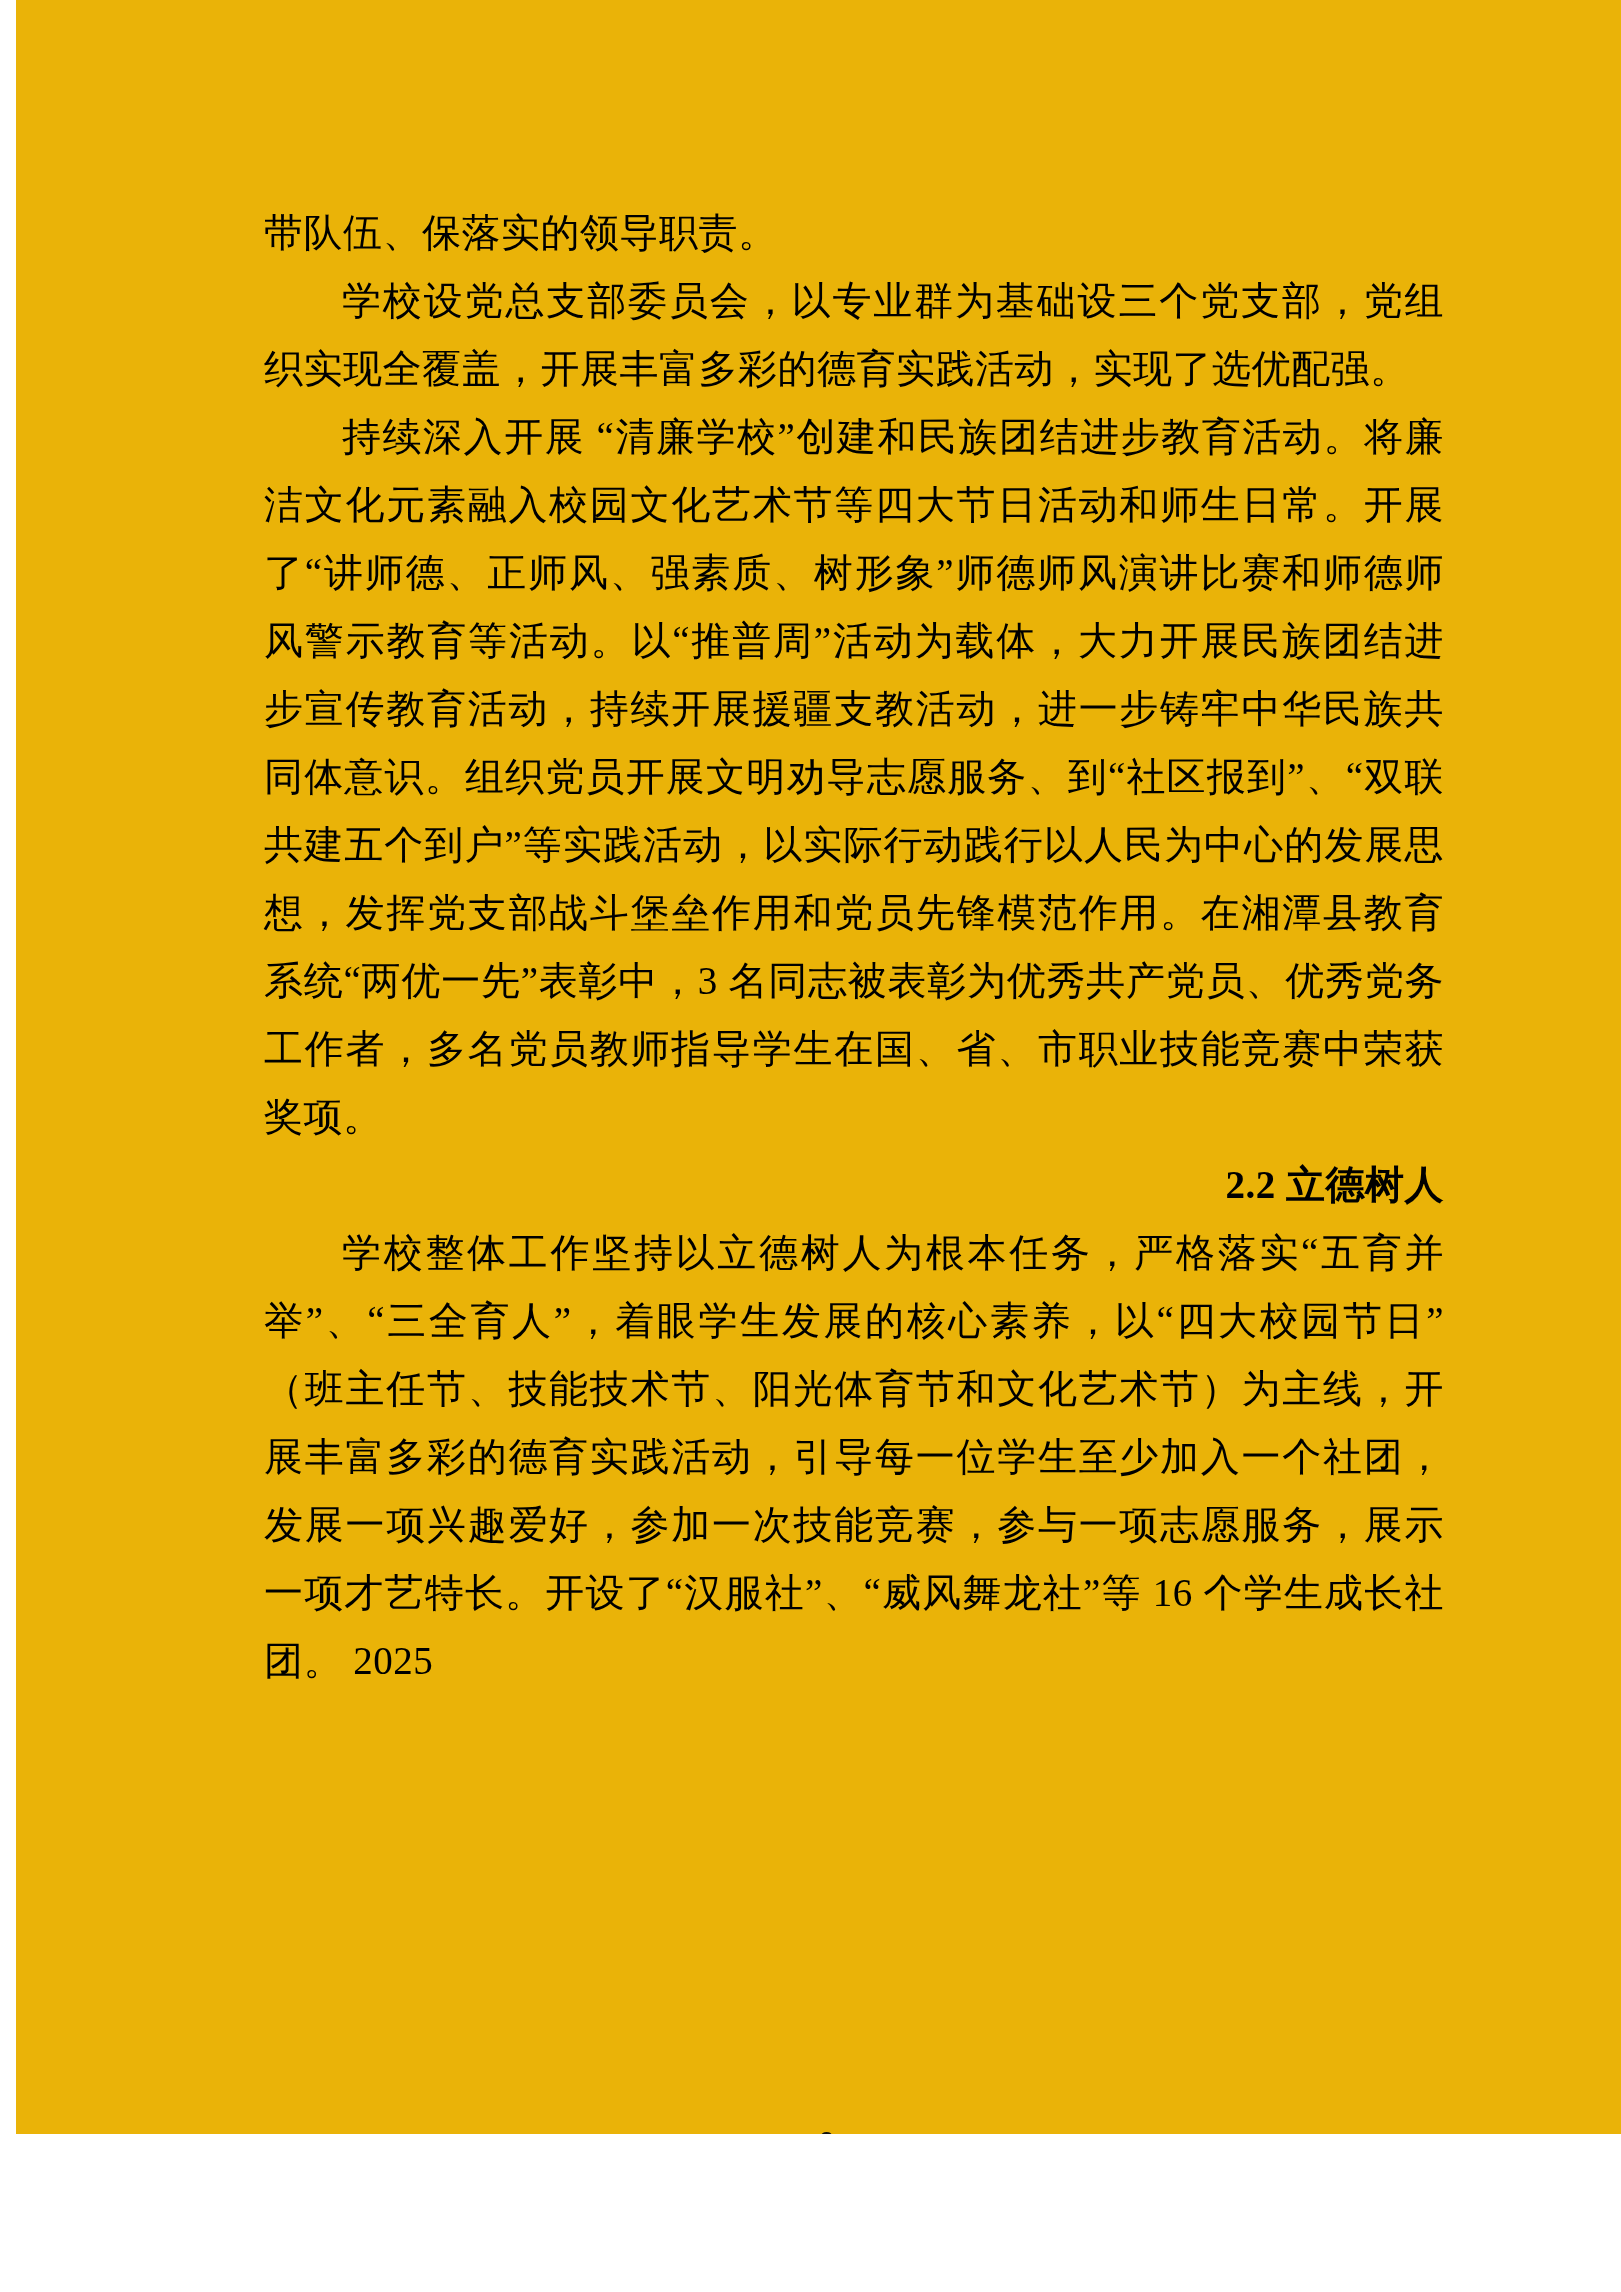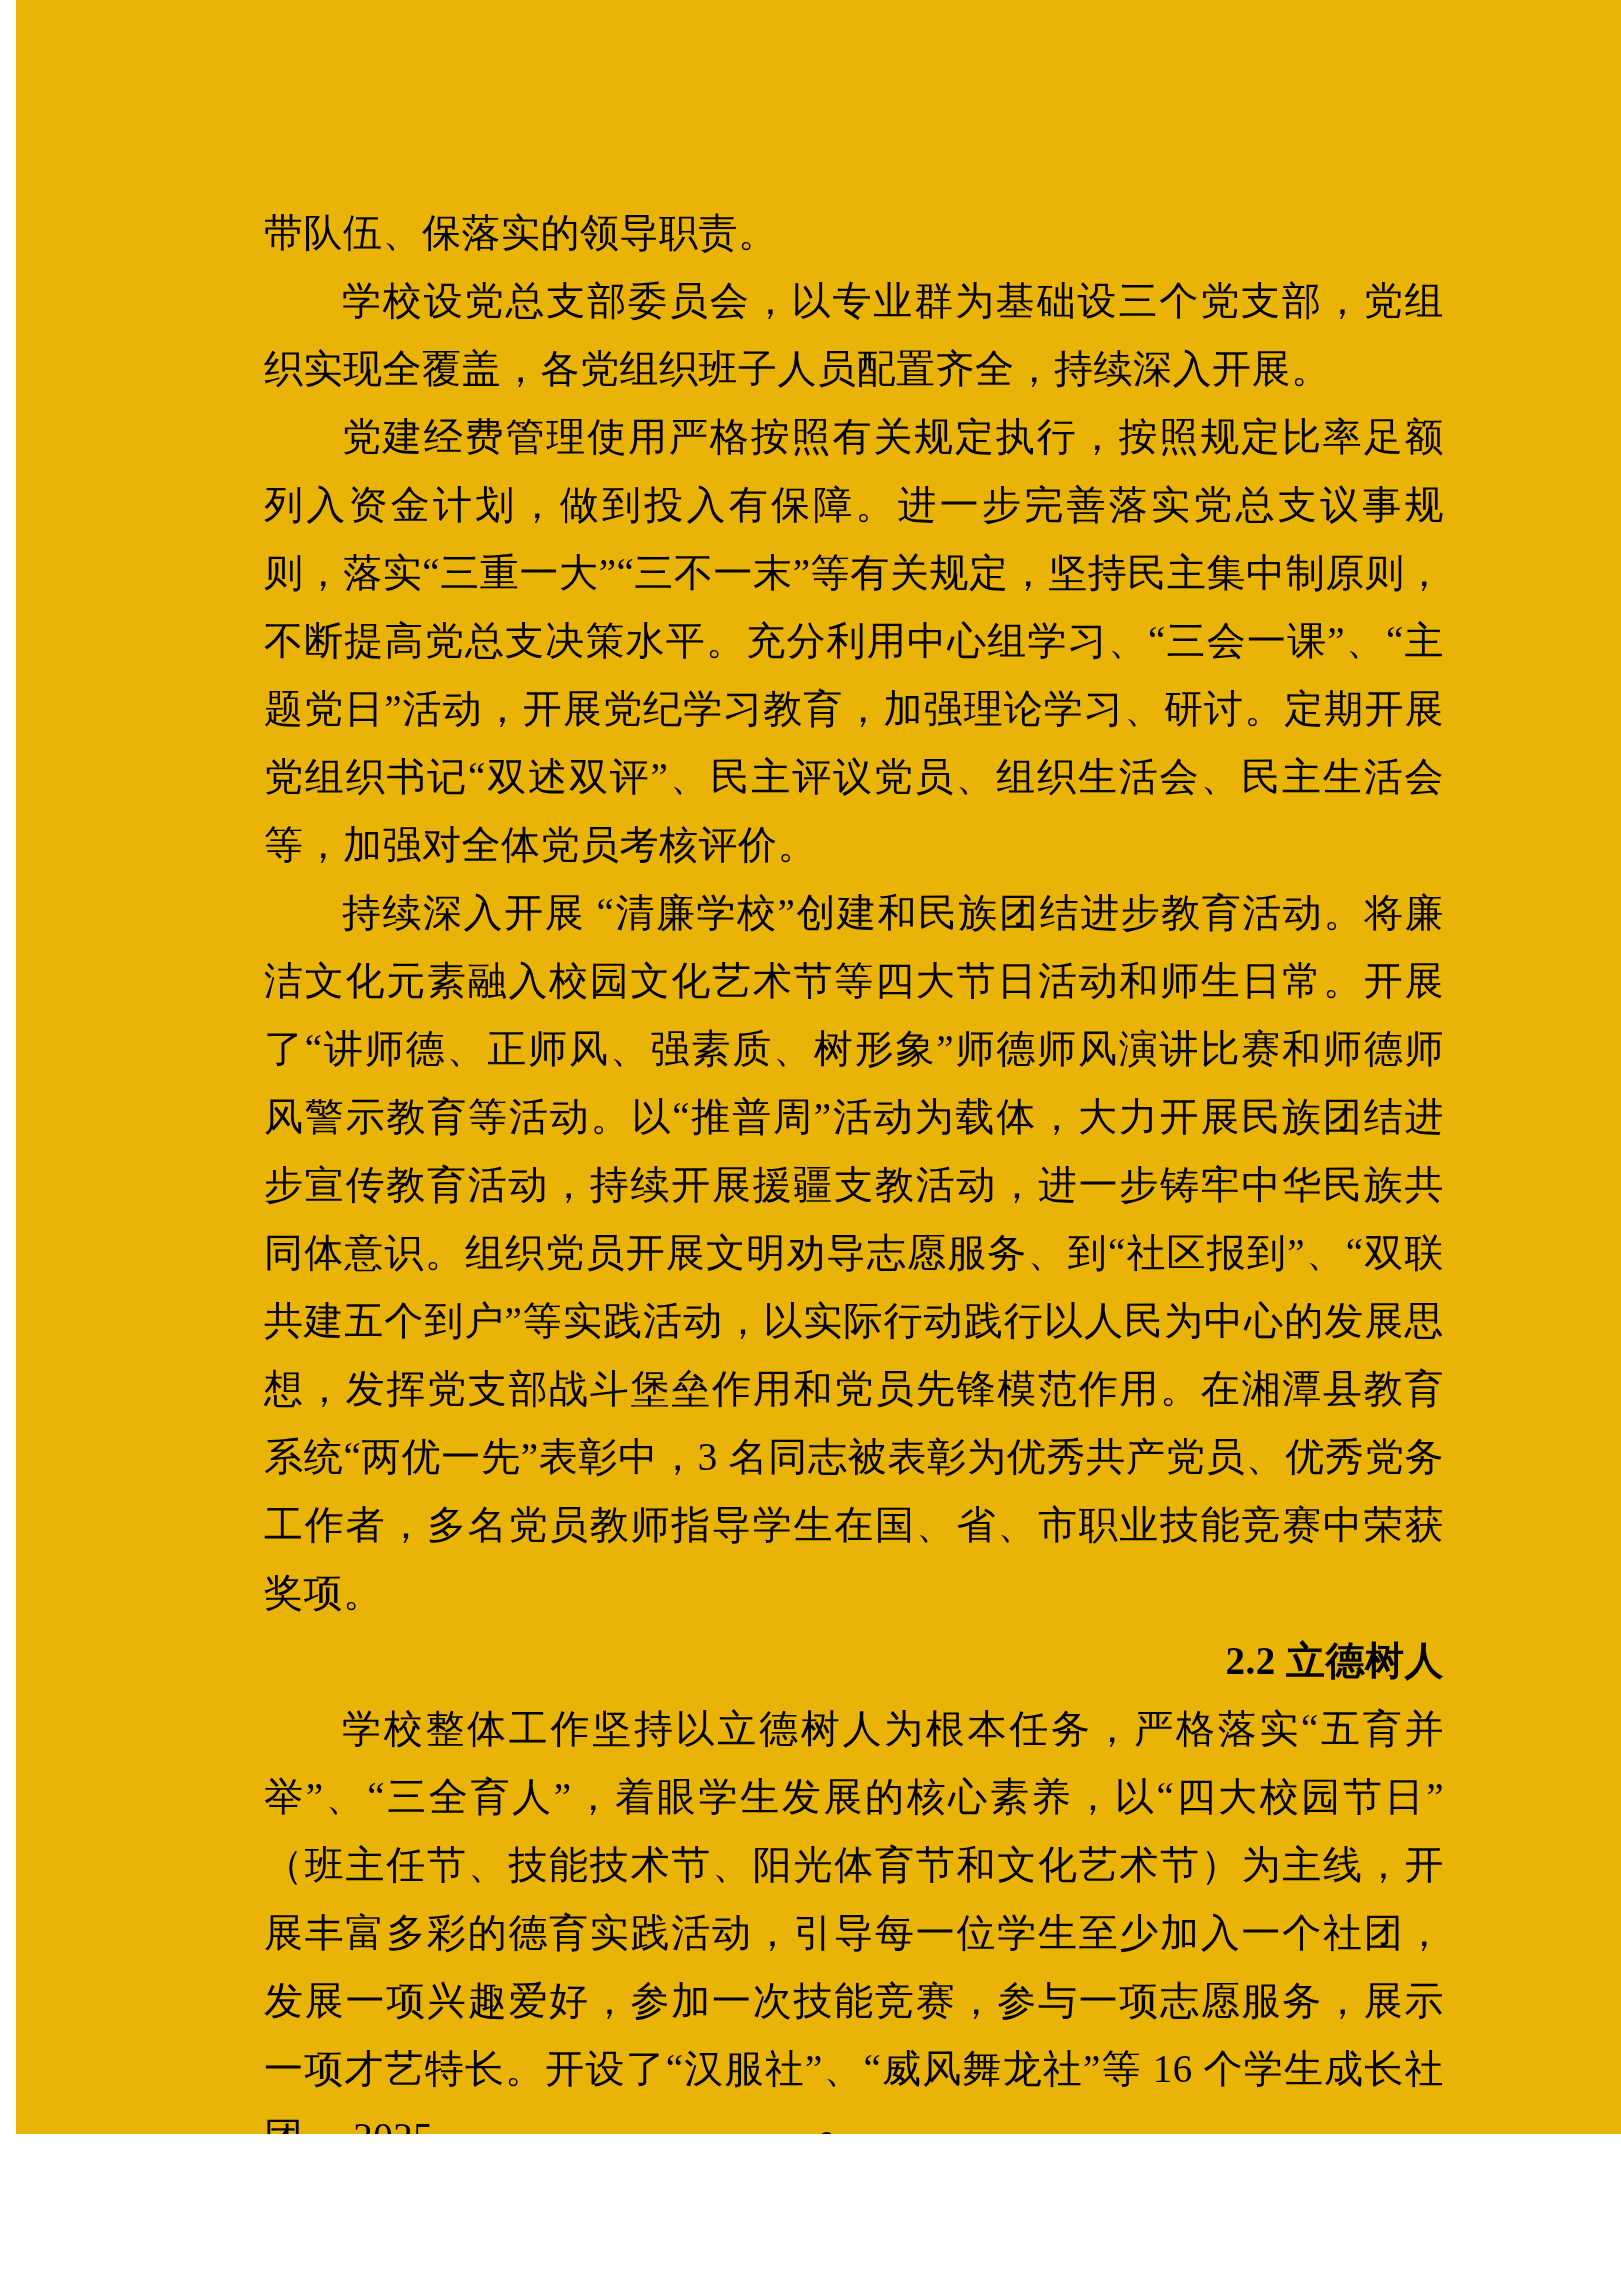--- a/index.html
+++ b/index.html
@@ -55,23 +55,22 @@
 </style>
 </head>
 <body>
 
 <div class="page">
 
   <div class="text-block">
 
     <p class="para continuation">带队伍、保落实的领导职责。</p>
 
-    <p class="para">学校设党总支部委员会，以专业群为基础设三个党支部，党组织实现全覆盖，各党组织班子人员配置齐全，持续深入开展。</p>
+    <p class="para">学校设党总支部委员会，以专业群为基础设三个党支部，党组织实现全覆盖，开展丰富多彩的德育实践活动，实现了选优配强。</p>
 
-    <p class="para">党建经费管理使用严格按照有关规定执行，按照规定比率足额列入资金计划，做到投入有保障。进一步完善落实党总支议事规则，落实“三重一大”“三不一末”等有关规定，坚持民主集中制原则，不断提高党总支决策水平。充分利用中心组学习、“三会一课”、“主题党日”活动，开展党纪学习教育，加强理论学习、研讨。定期开展党组织书记“双述双评”、民主评议党员、组织生活会、民主生活会等，加强对全体党员考核评价。</p>
 
     <p class="para">持续深入开展 “清廉学校”创建和民族团结进步教育活动。将廉洁文化元素融入校园文化艺术节等四大节日活动和师生日常。开展了“讲师德、正师风、强素质、树形象”师德师风演讲比赛和师德师风警示教育等活动。以“推普周”活动为载体，大力开展民族团结进步宣传教育活动，持续开展援疆支教活动，进一步铸牢中华民族共同体意识。组织党员开展文明劝导志愿服务、到“社区报到”、“双联共建五个到户”等实践活动，以实际行动践行以人民为中心的发展思想，发挥党支部战斗堡垒作用和党员先锋模范作用。在湘潭县教育系统“两优一先”表彰中，3 名同志被表彰为优秀共产党员、优秀党务工作者，多名党员教师指导学生在国、省、市职业技能竞赛中荣获奖项。</p>
 
     <p class="para heading">2.2 立德树人</p>
 
     <p class="para">学校整体工作坚持以立德树人为根本任务，严格落实“五育并举”、“三全育人”，着眼学生发展的核心素养，以“四大校园节日” （班主任节、技能技术节、阳光体育节和文化艺术节）为主线，开展丰富多彩的德育实践活动，引导每一位学生至少加入一个社团，发展一项兴趣爱好，参加一次技能竞赛，参与一项志愿服务，展示一项才艺特长。开设了“汉服社”、“威风舞龙社”等 16 个学生成长社团。 2025</p>
 
   </div>
 
   <div class="footer">

